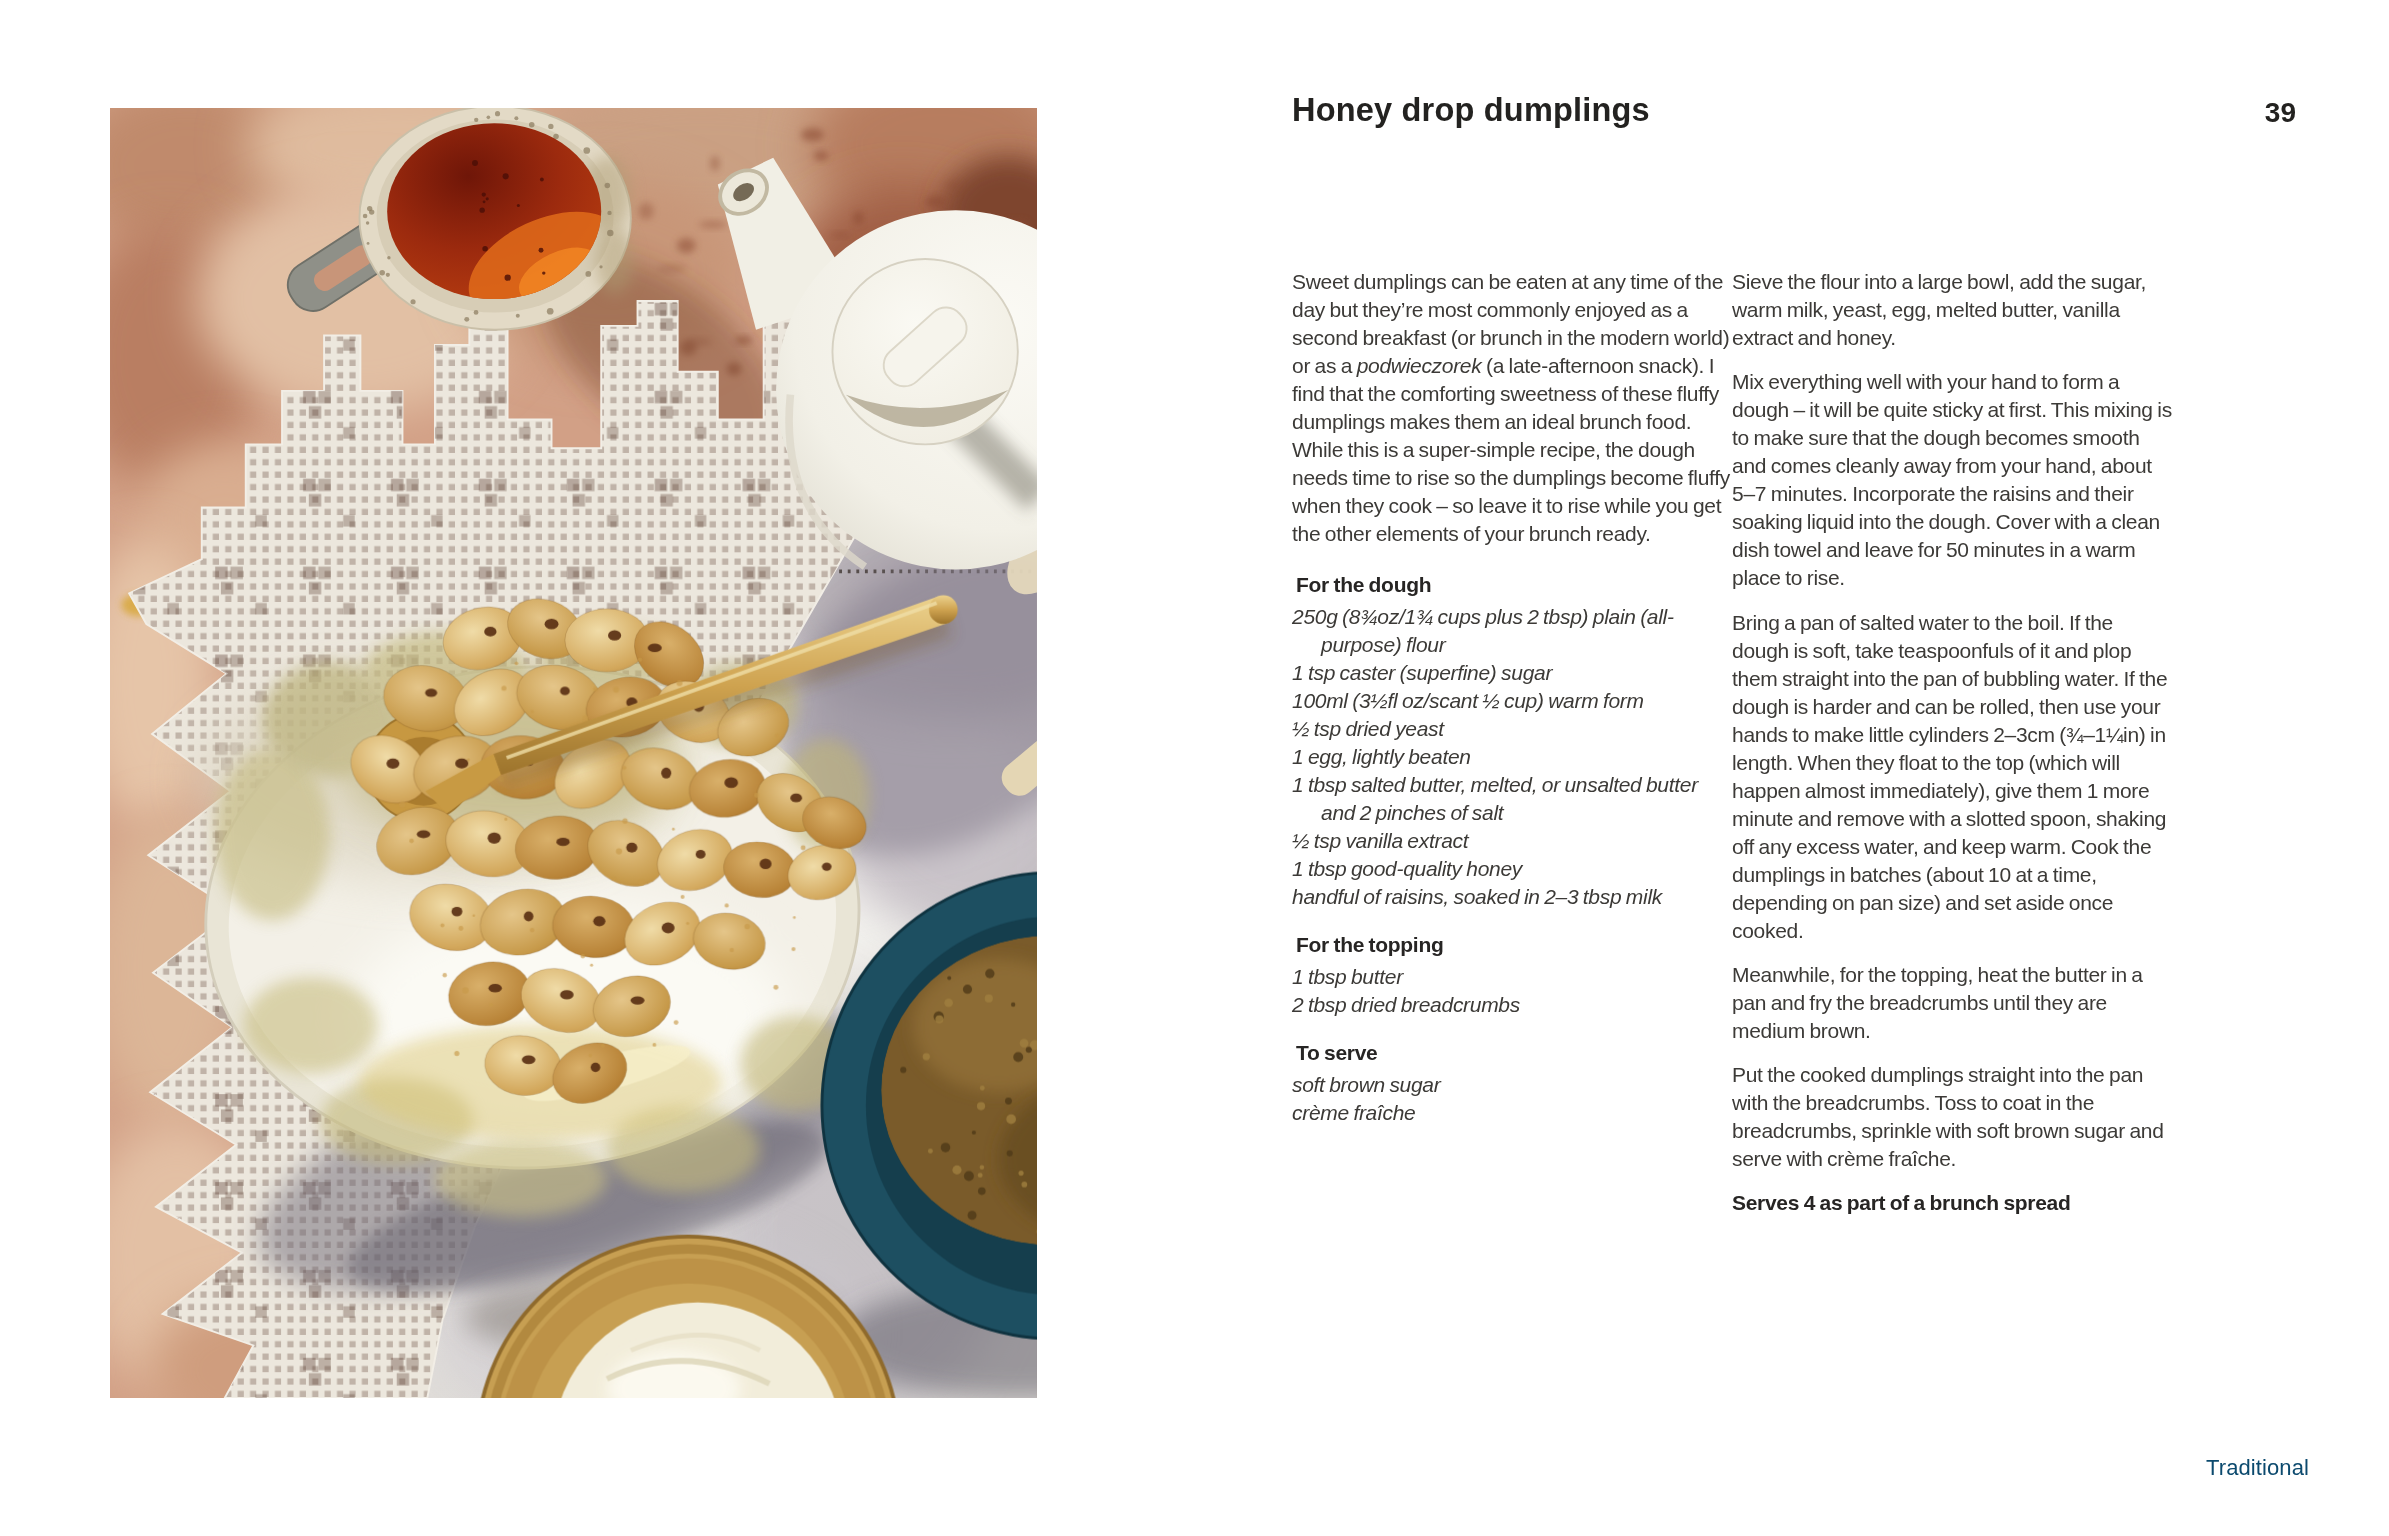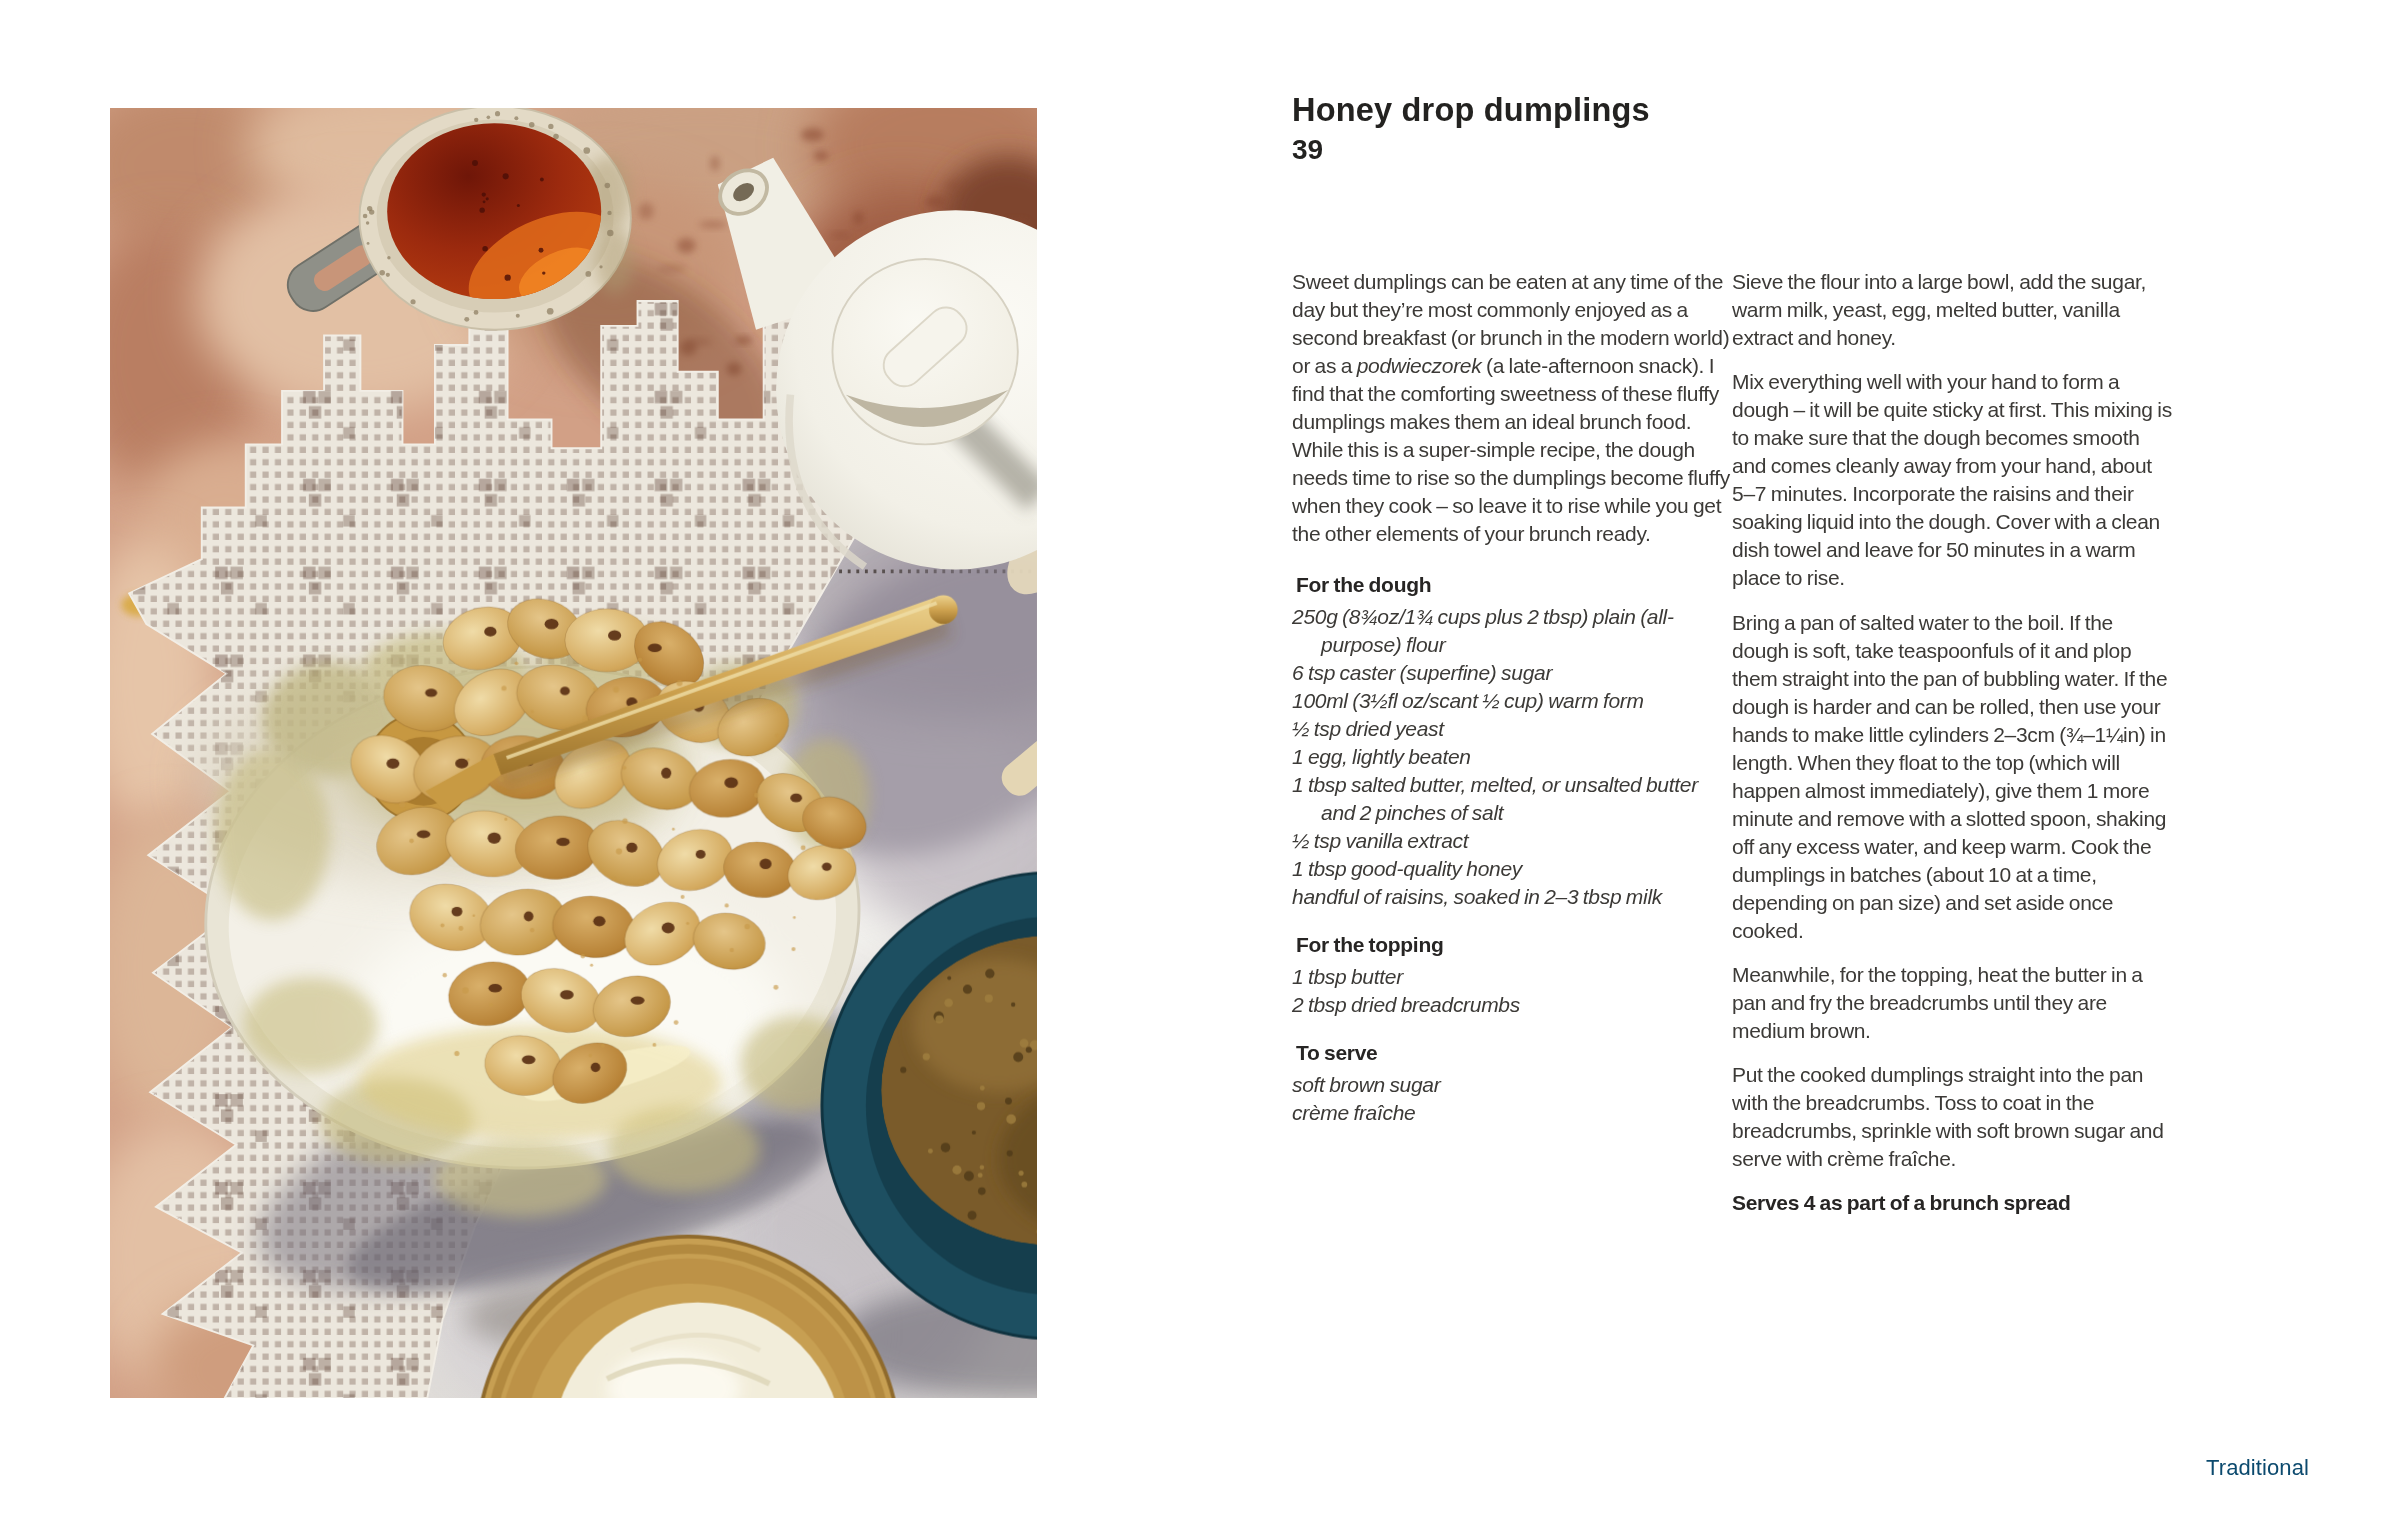--- a/index.html
+++ b/index.html
@@ -1,20 +1,20 @@
 <!DOCTYPE html>
 <html><head>
 <meta charset="utf-8">
 <style>
   html,body{margin:0;padding:0;background:#ffffff;}
   .page{position:relative;width:2390px;height:1536px;background:#ffffff;overflow:hidden;
         font-family:"Liberation Sans", sans-serif;color:#3c3a37;}
   .photo{position:absolute;left:110px;top:108px;width:927px;height:1290px;overflow:hidden;background:#d2a086;}
   .photo svg{display:block;width:927px;height:1290px;}
-  .title-row{position:absolute;left:1292px;top:92px;width:1004px;display:flex;align-items:flex-start;flex-direction:column;}
+  .title-row{position:absolute;left:1292px;top:92px;width:1004px;display:flex;justify-content:space-between;align-items:flex-start;}
   .title-row h1{margin:0;font-size:32.5px;font-weight:700;color:#232220;letter-spacing:0.2px;}
   .pagenum{font-size:28px;font-weight:700;color:#232220;padding-top:4.8px;}
   .cols{position:absolute;left:1292px;top:268px;width:910px;display:flex;}
   .col{width:440px;font-size:21px;line-height:28px;letter-spacing:-0.3px;word-spacing:-1px;}
   .intro{margin:0 0 23px 0;}
   .intro .it{font-style:italic;}
   .sec-block{margin-top:20px;}
   .sec-head{font-size:21px;font-weight:700;color:#272524;margin:4px;}
   .ing{font-style:italic;padding-left:29px;text-indent:-29px;}
   .method p{margin:0 0 16.3px 0;}
@@ -501,21 +501,21 @@
     <div class="pagenum">39</div>
   </div>
 
   <div class="cols">
     <div class="col">
       <p class="intro" id="intro"><span>Sweet dumplings can be eaten at any time of the day but they’re most commonly enjoyed as a second breakfast (or brunch in the modern world) or as a </span><span class="it">podwieczorek</span><span> (a late-afternoon snack). I find that the comforting sweetness of these fluffy dumplings makes them an ideal brunch food. While this is a super-simple recipe, the dough needs time to rise so the dumplings become fluffy when they cook – so leave it to rise while you get the other elements of your brunch ready.</span></p>
       <div id="ingredients">
           <div class="sec-block">
             <div class="sec-head">For the dough</div>
             <div class="ing">250g (8¾oz/1¾ cups plus 2 tbsp) plain (all-purpose) flour</div>
-            <div class="ing">6 tsp caster (superfine) sugar</div>
+            <div class="ing">1 tsp caster (superfine) sugar</div>
             <div class="ing">100ml (3½fl oz/scant ½ cup) warm form</div>
             <div class="ing">½ tsp dried yeast</div>
             <div class="ing">1 egg, lightly beaten</div>
             <div class="ing">1 tbsp salted butter, melted, or unsalted butter and 2 pinches of salt</div>
             <div class="ing">½ tsp vanilla extract</div>
             <div class="ing">1 tbsp good-quality honey</div>
             <div class="ing">handful of raisins, soaked in 2–3 tbsp milk</div>
           </div>
           <div class="sec-block">
             <div class="sec-head">For the topping</div>

